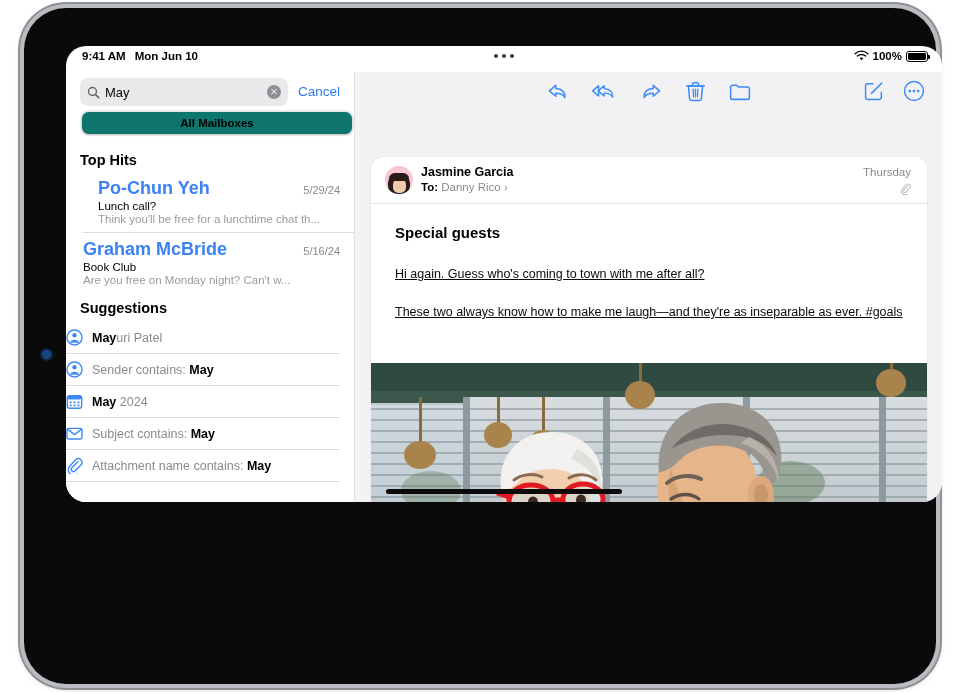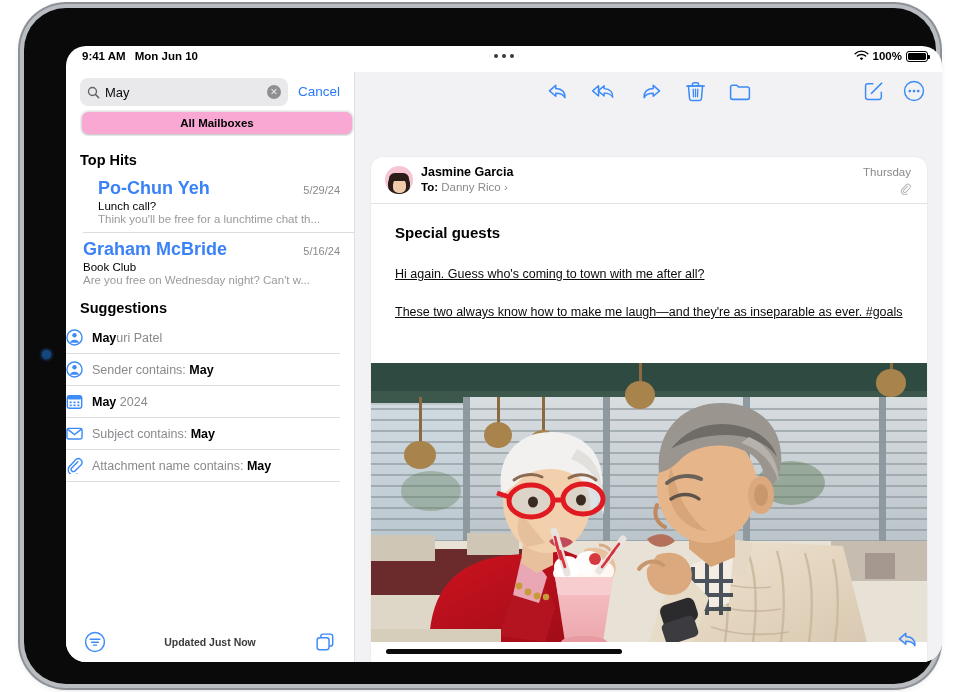--- a/index.html
+++ b/index.html
@@ -6,21 +6,21 @@
   html,body { width:960px; height:692px; background:#ffffff; overflow:hidden;
     font-family:"Liberation Sans", sans-serif; -webkit-font-smoothing:antialiased; }
 
   
   #device-frame{
     position:absolute; left:24px; top:8px; width:912px; height:676px;
     background:#0a0a0a; border-radius:42px;
     box-shadow:0 0 0 4px #b9bcc0, 0 0 0 6px #8d9196, 0 2px 10px rgba(0,0,0,.35);
   }
   #screen{
-    position:absolute; left:42px; top:38px; width:876px; height:616px;
+    position:absolute; left:42px; top:38px; width:876px; height:456px;
     background:#ffffff; border-radius:20px; overflow:hidden;
   }
   #bezel-indicator{
     position:absolute; left:18px; top:342px; width:9px; height:9px;
     border-radius:50%; background:#15477f;
     box-shadow:0 0 3px 1px rgba(40,110,200,.55);
   }
 
   
   #status-bar{ position:absolute; left:0; top:0; width:876px; height:26px; }
@@ -53,21 +53,21 @@
   #cancel-btn{ position:absolute; right:14px; top:8px; font-size:13.5px; color:#2a7bf6; }
   .clear-x{ width:14px; height:14px; border-radius:50%; background:#8e8e93;
     color:#e9e9eb; font-size:9.5px; line-height:14px; text-align:center;
     font-family:"DejaVu Sans", sans-serif; }
 
   
   #segmented{ position:absolute; left:14px; top:38px; width:274px; height:26px;
     background:#efeff0; border-radius:8px; padding:2px; display:flex; }
   #segmented .seg{ flex:1; display:flex; align-items:center; justify-content:center;
     font-size:11.5px; color:#000; border-radius:6.5px; }
-  #segmented .seg.active{ background:#f9a8d4; box-shadow:0 0 0 .5px rgba(0,0,0,.06),
+  #segmented .seg.active{ background:#0f766e; box-shadow:0 0 0 .5px rgba(0,0,0,.06),
     0 1px 2px rgba(0,0,0,.16); font-weight:600; }
 
   
   .section-title{ font-size:14.5px; font-weight:bold; color:#000; }
   #top-hits-title{ position:absolute; left:14px; top:80px; }
   #top-hits{ position:absolute; left:0; top:100px; width:288px; }
   .hit{ padding:6px 14px 7px 32px; position:relative; }
   .hit + .hit{ border-top:.5px solid #dcdcde; margin-left:17px; padding-left:0; }
   .hit + .hit .hit-inner{ padding-left:0; }
   .hit-top{ display:flex; justify-content:space-between; align-items:baseline; }
@@ -202,21 +202,21 @@
             <div class="hit-preview">Think you'll be free for a lunchtime chat th...</div>
           </div>
         </div>
         <div class="hit">
           <div class="hit-inner">
             <div class="hit-top">
               <span class="hit-name">Graham McBride</span>
               <span class="hit-date">5/16/24</span>
             </div>
             <div class="hit-subject">Book Club</div>
-            <div class="hit-preview">Are you free on Wednesday night? Can't w...</div>
+            <div class="hit-preview">Are you free on Monday night? Can't w...</div>
           </div>
         </div>
       </div>
 
       <div class="section-title" id="sugg-title">Suggestions</div>
 
       <div id="suggestions">
 
         <div class="sugg">
           <svg class="sugg-ic" viewBox="0 0 18 18">

